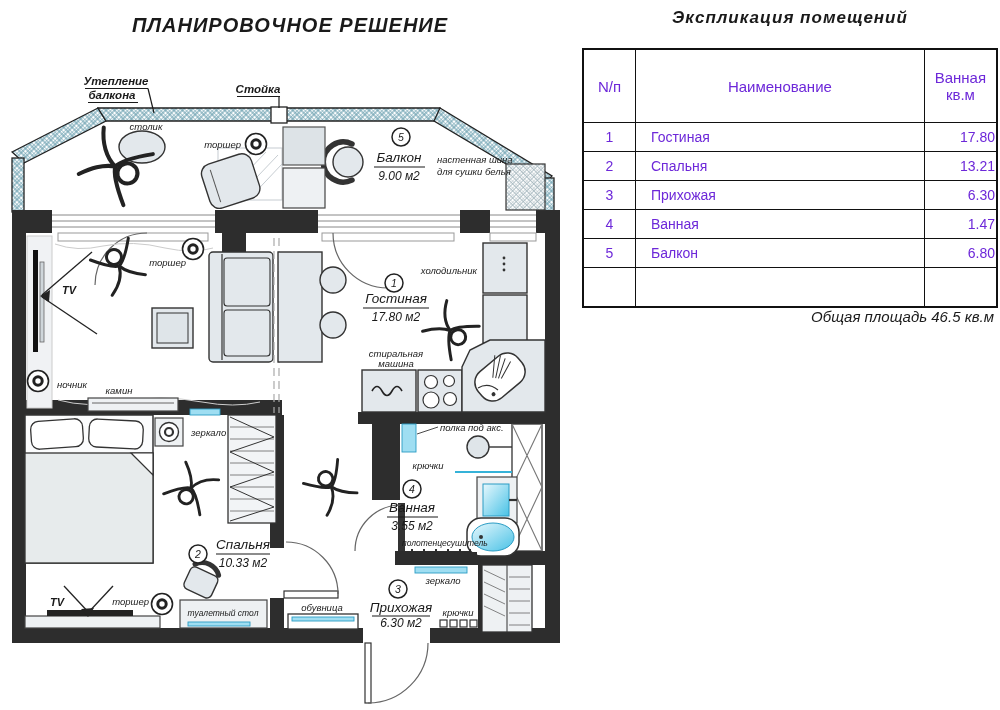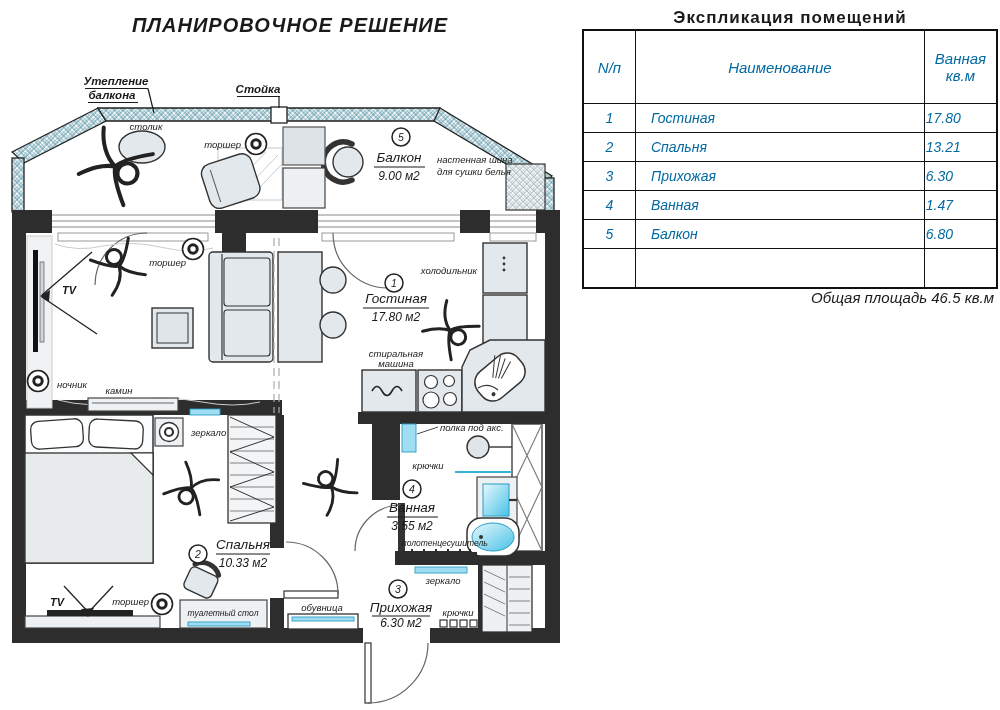--- a/index.html
+++ b/index.html
@@ -1,31 +1,31 @@
 <!DOCTYPE html>
 <html><head>
 <meta charset="utf-8">
 <style>
   html,body{margin:0;padding:0;background:#fff;}
   .canvas{position:relative;width:1000px;height:710px;background:#fff;overflow:hidden;
           font-family:"Liberation Sans","DejaVu Sans",sans-serif;color:#111;}
   .plan-title{position:absolute;left:120px;top:14px;width:340px;text-align:center;
               font-size:20px;font-style:italic;font-weight:600;letter-spacing:1px;color:#1a1a1a;}
   .table-panel{position:absolute;left:582px;top:8px;width:416px;}
-  .tbl-title{text-align:center;font-size:17px;font-weight:600;
-             letter-spacing:1px;margin-bottom:1px;color:#1a1a1a;}
+  .tbl-title{text-align:center;font-size:17px;font-style:italic;font-weight:600;
+             letter-spacing:1px;margin-bottom:20px;color:#1a1a1a;}
   table.expl{width:100%;border-collapse:collapse;table-layout:fixed;border:2.5px solid #111;}
-  table.expl td,table.expl th{border:1.6px solid #111;font-style:italic;font-weight:normal;
-             font-size:14px;color:#0369a1;overflow:hidden;white-space:pre-line;}
+  table.expl td,table.expl th{border:1.6px solid #111;font-weight:normal;
+             font-size:14px;color:#6d28d9;overflow:hidden;white-space:pre-line;}
   .col-num{width:52px;} .col-name{width:286px;} .col-area{width:72px;}
   tr.hdr td{height:70px;text-align:center;font-size:15px;}
   tr.row td{height:26px;}
   tr.row td.c-num{text-align:center;}
   tr.row td.c-name{text-align:left;padding-left:15px;}
-  tr.row td.c-area{text-align:left;}
+  tr.row td.c-area{text-align:right;}
   tr.row-empty td{height:36px;}
   .tbl-total{text-align:right;font-size:15px;font-style:italic;margin-top:0;
              padding-right:4px;color:#1a1a1a;}
   svg#plan{position:absolute;left:0;top:0;}
   svg text{font-family:"Liberation Sans","DejaVu Sans",sans-serif;font-style:italic;fill:#1a1a1a;}
   .s8{font-size:8.5px;} .s9{font-size:9.5px;} .s11{font-size:11px;font-weight:600;}
   .callout{font-size:11.5px;font-weight:600;}
   .room-name{font-size:13.5px;} .room-area{font-size:12px;} .room-num{font-size:10.5px;}
   .uline{stroke:#1a1a1a;stroke-width:1.2;}
   .wall{fill:#2d2d2d;}

